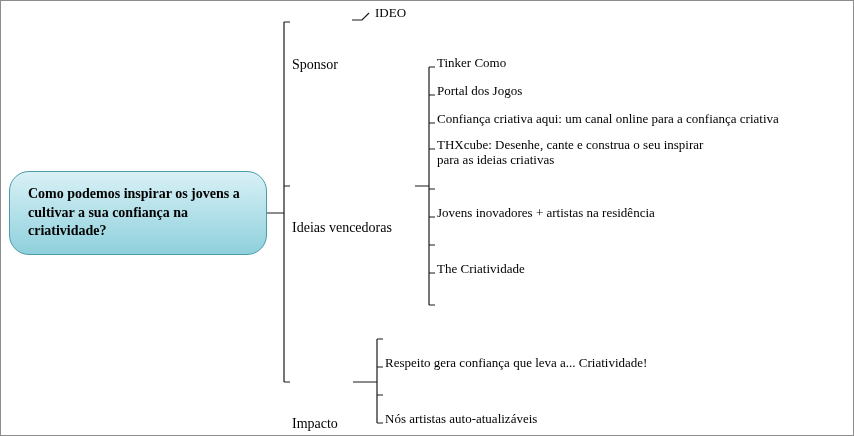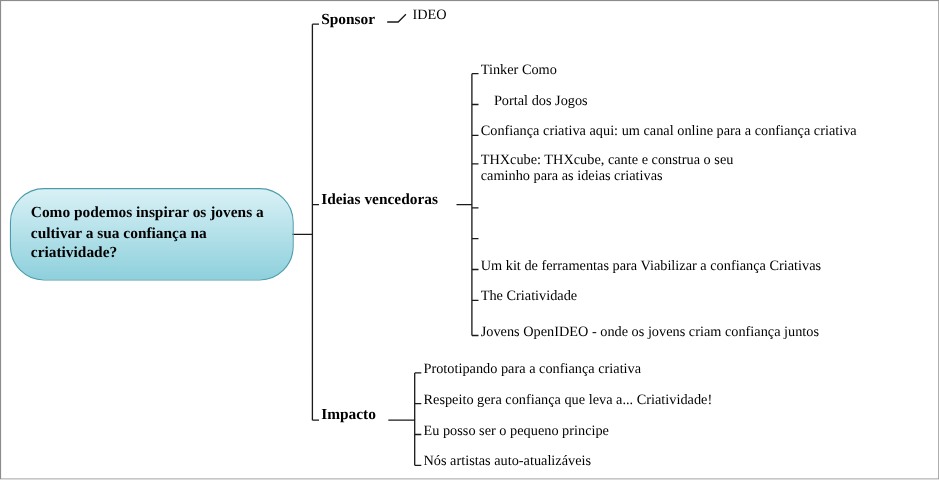--- a/index.html
+++ b/index.html
@@ -11,33 +11,34 @@
     border:1px solid #8c8c8c;
     font-family:"Liberation Serif", serif;
     color:#000;
     overflow:hidden;
   }
   .links{position:absolute;left:0;top:0;width:854px;height:436px;}
   .root-node{
     position:absolute;left:8px;top:170px;width:258px;height:84px;
     box-sizing:border-box;
     border:1px solid #4a9cab;
-    border-radius:31px;
+    border-radius:20px;
     background:linear-gradient(#d9f1f6,#8ed0dc);
     display:flex;align-items:center;
     padding-left:18px;
   }
   .root-node span{
     display:block;width:212px;
     font-weight:bold;font-size:14px;line-height:1.32;
   }
   .branch-label{
     position:absolute;
-    font-weight:bold;font-size:14px;line-height:15px;
+    font-weight:normal;font-size:14px;line-height:15px;
     white-space:nowrap;
+    margin-top:46px;
   }
   .leaf{
     position:absolute;
     font-size:13px;line-height:15px;
     white-space:nowrap;
   }
   .leaf.wrap{white-space:normal;width:272px;}
 </style>
 </head>
 <body>
@@ -64,25 +65,22 @@
     <span>Como podemos inspirar os jovens a cultivar a sua confiança na criatividade?</span>
   </div>
 
   <div class="branch-label" style="left:291px;top:10px">Sponsor</div>
   <div class="branch-label" style="left:291px;top:173px">Ideias vencedoras</div>
   <div class="branch-label" style="left:291px;top:369px">Impacto</div>
 
   <div class="leaf" style="left:374px;top:4px">IDEO</div>
 
   <div class="leaf" style="left:436px;top:54px">Tinker Como</div>
-  <div class="leaf" style="left:448px;top:82px">Portal dos Jogos</div>
+  <div class="leaf" style="left:436px;top:82px">Portal dos Jogos</div>
   <div class="leaf" style="left:436px;top:110px">Confiança criativa aqui: um canal online para a confiança criativa</div>
-  <div class="leaf wrap" style="left:436px;top:136px">THXcube: THXcube, cante e construa o seu caminho para as ideias criativas</div>
-  <div class="leaf" style="left:436px;top:232px">Um kit de ferramentas para Viabilizar a confiança Criativas</div>
+  <div class="leaf wrap" style="left:436px;top:136px">THXcube: Desenhe, cante e construa o seu inspirar para as ideias criativas</div>
+  <div class="leaf" style="left:436px;top:204px">Jovens inovadores + artistas na residência</div>
   <div class="leaf" style="left:436px;top:260px">The Criatividade</div>
-  <div class="leaf" style="left:436px;top:292px">Jovens OpenIDEO - onde os jovens criam confiança juntos</div>
 
-  <div class="leaf" style="left:384px;top:326px">Prototipando para a confiança criativa</div>
   <div class="leaf" style="left:384px;top:354px">Respeito gera confiança que leva a... Criatividade!</div>
-  <div class="leaf" style="left:384px;top:382px">Eu posso ser o pequeno principe</div>
   <div class="leaf" style="left:384px;top:410px">Nós artistas auto-atualizáveis</div>
 
 </div>
 
 </body></html>

